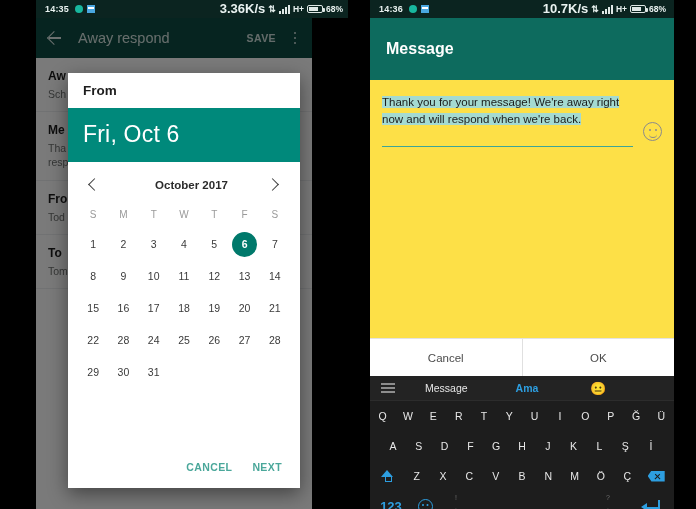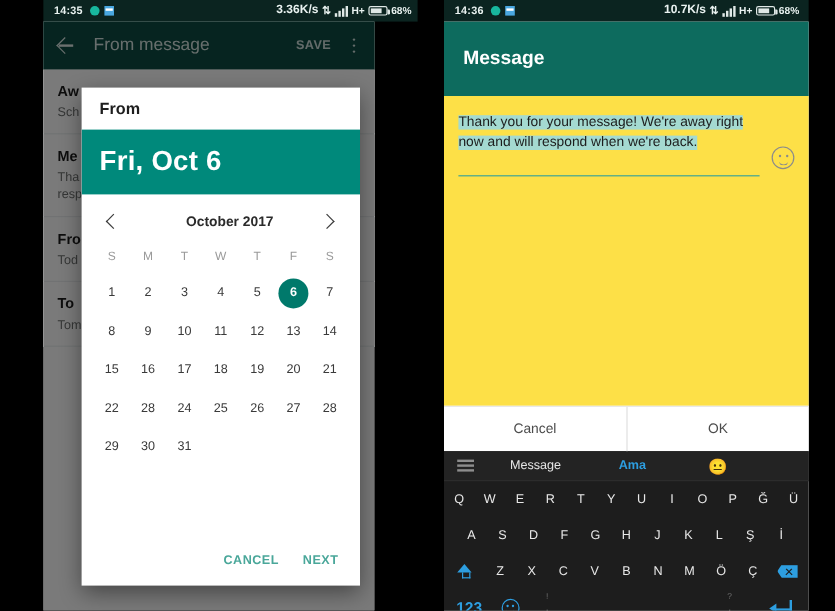--- a/index.html
+++ b/index.html
@@ -24,21 +24,21 @@
     position: relative; height: 18px; width: 100%;
     background: #0b2420;
     color: #e9f2f0; font-size: 9px; line-height: 18px;
     display: flex; align-items: center;
   }
   .sb-time { margin-left: 9px; font-weight: bold; letter-spacing: .2px; }
   .sb-dot { width: 8px; height: 8px; border-radius: 50%; background: #18b79e; margin-left: 6px; }
   .sb-sq  { width: 8px; height: 8px; background: #49a7e0; margin-left: 4px; position: relative; }
   .sb-sq::after { content:""; position:absolute; left:1px; top:2px; width:6px; height:2px; background:#fff; }
   .sb-right { margin-left: auto; display: flex; align-items: center; gap: 3px; margin-right: 8px; font-weight: bold; }
-  .sb-speed { font-size: 10px; }
+  .sb-speed { font-size: 13px; }
   .sb-sync { font-size: 9px; }
   .sb-bars { display: inline-flex; align-items: flex-end; gap: 1px; height: 9px; }
   .sb-bars i { display:block; width:2px; background:#dfe8e6; }
   .sb-bars i:nth-child(1){height:3px;} .sb-bars i:nth-child(2){height:5px;}
   .sb-bars i:nth-child(3){height:7px;} .sb-bars i:nth-child(4){height:9px;}
   .sb-net { font-size: 8.5px; }
   .sb-batt { width: 16px; height: 8px; border: 1px solid #dfe8e6; border-radius: 2px; position: relative; display:inline-block;}
   .sb-batt::after { content:""; position:absolute; right:-3px; top:2px; width:2px; height:4px; background:#dfe8e6; border-radius:0 1px 1px 0;}
   .sb-batt i { position:absolute; left:1px; top:1px; bottom:1px; width:9px; background:#dfe8e6; display:block;}
   .sb-pct { font-size: 8.5px; }
@@ -71,21 +71,21 @@
 
   
   .dialog {
     position: absolute; left: 32px; top: 55px; width: 232px; height: 415px;
     background: #fff; box-shadow: 0 6px 18px rgba(0,0,0,.45); overflow: hidden;
   }
   .dlg-label { height: 35px; display:flex; align-items:center; padding-left: 15px;
                font-size: 13.5px; font-weight: bold; color: #1e1e1e; }
   .dlg-head { background: #00897b; padding: 10px 15px 14px; }
   .dlg-year { font-size: 10.5px; color: #8fd0c8; font-weight: bold; letter-spacing: .3px; }
-  .dlg-date { font-size: 23px; color: #fff; font-weight: bold; margin-top: 3px; letter-spacing: .2px; }
+  .dlg-date { font-size: 23px; color: #fff; font-weight: normal; margin-top: 3px; letter-spacing: .2px; }
 
   .cal { padding: 6px 10px 0; }
   .cal-nav { display: flex; align-items: center; justify-content: space-between; height: 34px; padding: 0 6px; }
   .chev { width: 18px; height: 18px; position: relative; }
   .chev::before {
     content:""; position:absolute; top:4px; width:8px; height:8px;
     border-top: 1.8px solid #3b3b3b; border-right: 1.8px solid #3b3b3b;
   }
   .chev-prev::before { left: 6px; transform: rotate(-135deg); }
   .chev-next::before { left: 2px; transform: rotate(45deg); }
@@ -199,21 +199,21 @@
               <i></i>
             </span>
           <span class="sb-pct">68%</span>
         </span>
       </div>
 
       <div class="app-left">
 
         <div class="appbar">
           <span class="icon-back"></span>
-          <span class="appbar-title">From message</span>
+          <span class="appbar-title">Away respond</span>
           <span class="appbar-save">SAVE</span>
           <span class="icon-overflow">
               <i></i>
               <i></i>
               <i></i>
             </span>
         </div>
 
         <div class="list">
           <div class="list-item">

